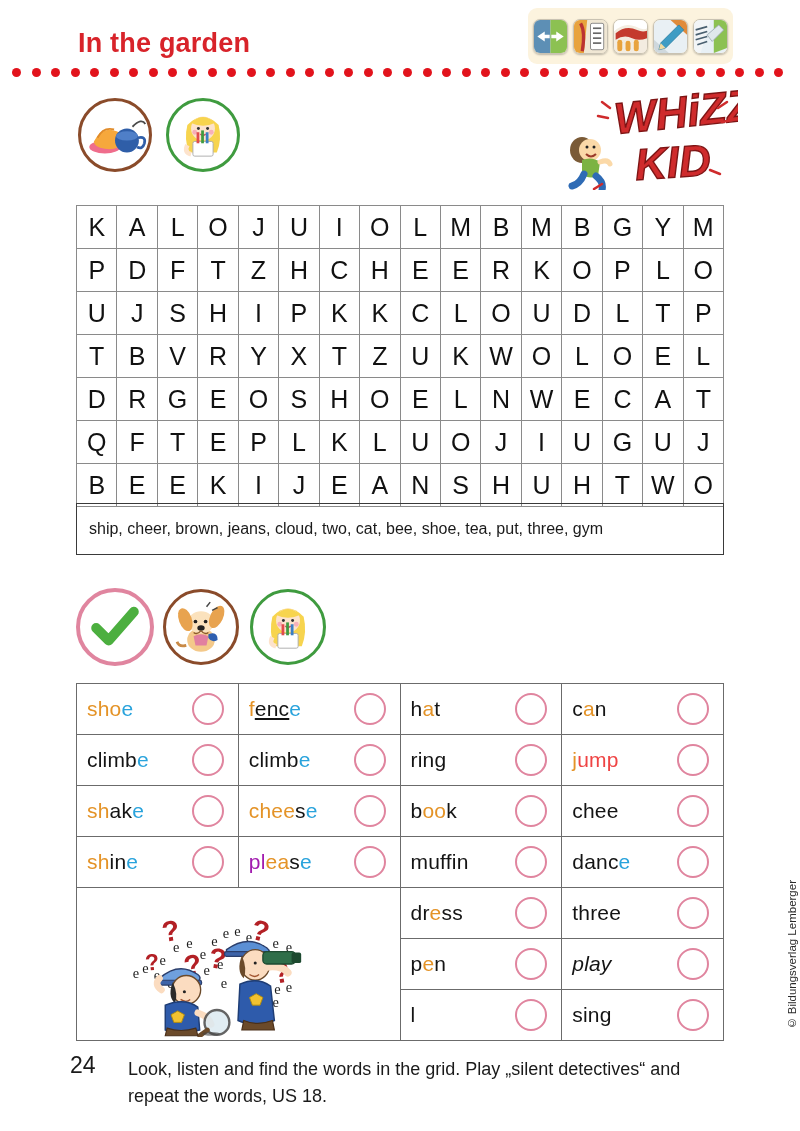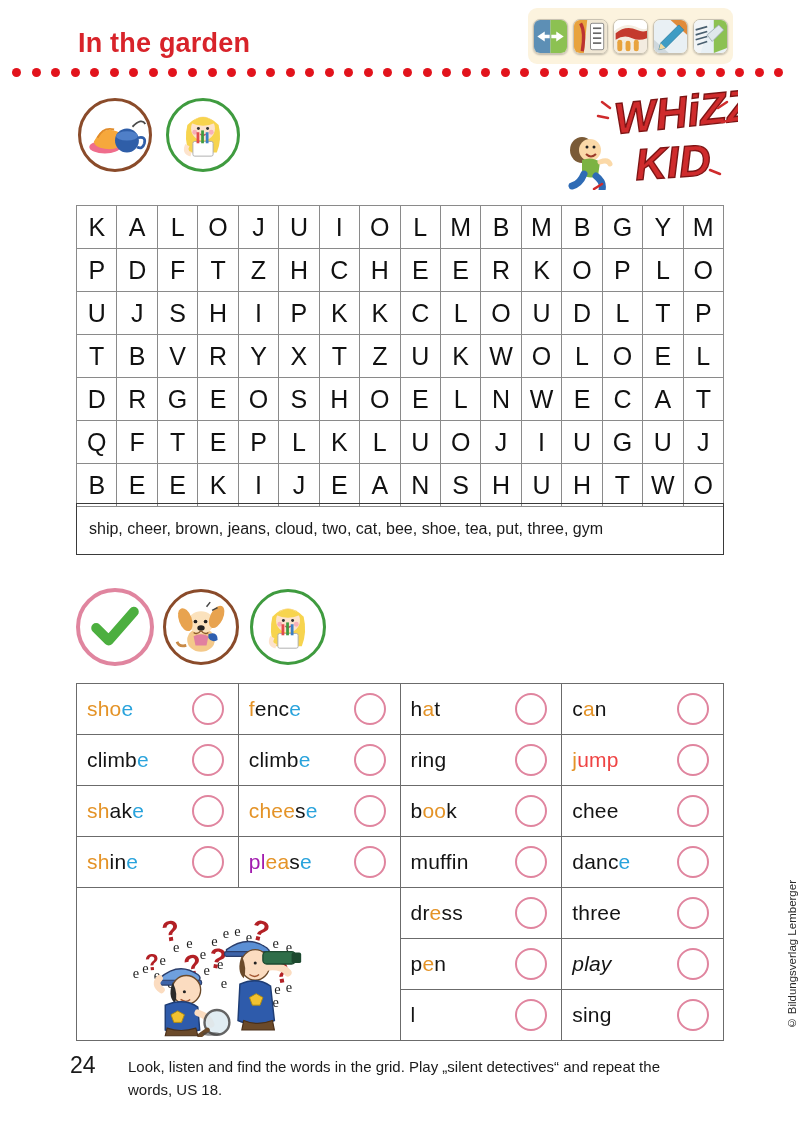--- a/index.html
+++ b/index.html
@@ -171,21 +171,21 @@
     left: 70px;
     top: 1052px;
     font-size: 23px;
     color: #1a1a1a;
   }
   .footer-instruction {
     position: absolute;
     left: 128px;
     top: 1056px;
     width: 570px;
-    font-size: 15px;
+    font-size: 18px;
     line-height: 1.5;
     color: #1a1a1a;
   }
   .copyright {
     position: absolute;
     right: 2px;
     top: 880px;
     font-size: 11.5px;
     color: #2a2a2a;
     writing-mode: vertical-rl;
@@ -539,21 +539,21 @@
         <rect x="41" y="35" width="3" height="12" fill="#3a7fc4"></rect>
       </g>
     <path d="M21 49 q-4 8 4 10" stroke="#fde3cc" stroke-width="5" fill="none"></path>
   </svg>
 </div>
 
 <table class="word-table">
   <tbody id="word-body">
       <tr>
         <td><span class="wt-word"><span style="color: rgb(228, 147, 39);">sho</span><span style="color: rgb(41, 163, 220);">e</span></span><span class="wt-circle" style="border-color: rgb(224, 133, 159);"></span></td>
-        <td><span class="wt-word"><span style="color: rgb(228, 147, 39);">f</span><span style="color: rgb(20, 20, 20);">enc</span><span style="color: rgb(41, 163, 220);">e</span></span><span class="wt-circle" style="border-color: rgb(224, 133, 159);"></span></td>
+        <td><span class="wt-word"><span style="color: rgb(228, 147, 39);">f</span><span style="color: rgb(20, 20, 20); text-decoration: underline;">enc</span><span style="color: rgb(41, 163, 220);">e</span></span><span class="wt-circle" style="border-color: rgb(224, 133, 159);"></span></td>
         <td><span class="wt-word"><span style="color: rgb(20, 20, 20);">h</span><span style="color: rgb(228, 147, 39);">a</span><span style="color: rgb(20, 20, 20);">t</span></span><span class="wt-circle" style="border-color: rgb(224, 133, 159);"></span></td>
         <td><span class="wt-word"><span style="color: rgb(20, 20, 20);">c</span><span style="color: rgb(228, 147, 39);">a</span><span style="color: rgb(20, 20, 20);">n</span></span><span class="wt-circle" style="border-color: rgb(224, 133, 159);"></span></td>
       </tr>
       <tr>
         <td><span class="wt-word"><span style="color: rgb(20, 20, 20);">climb</span><span style="color: rgb(41, 163, 220);">e</span></span><span class="wt-circle" style="border-color: rgb(224, 133, 159);"></span></td>
         <td><span class="wt-word"><span style="color: rgb(20, 20, 20);">climb</span><span style="color: rgb(41, 163, 220);">e</span></span><span class="wt-circle" style="border-color: rgb(224, 133, 159);"></span></td>
         <td><span class="wt-word"><span style="color: rgb(20, 20, 20);">ring</span></span><span class="wt-circle" style="border-color: rgb(224, 133, 159);"></span></td>
         <td><span class="wt-word"><span style="color: rgb(228, 147, 39);">j</span><span style="color: #ef4444;">ump</span></span><span class="wt-circle" style="border-color: rgb(224, 133, 159);"></span></td>
       </tr>
       <tr>

